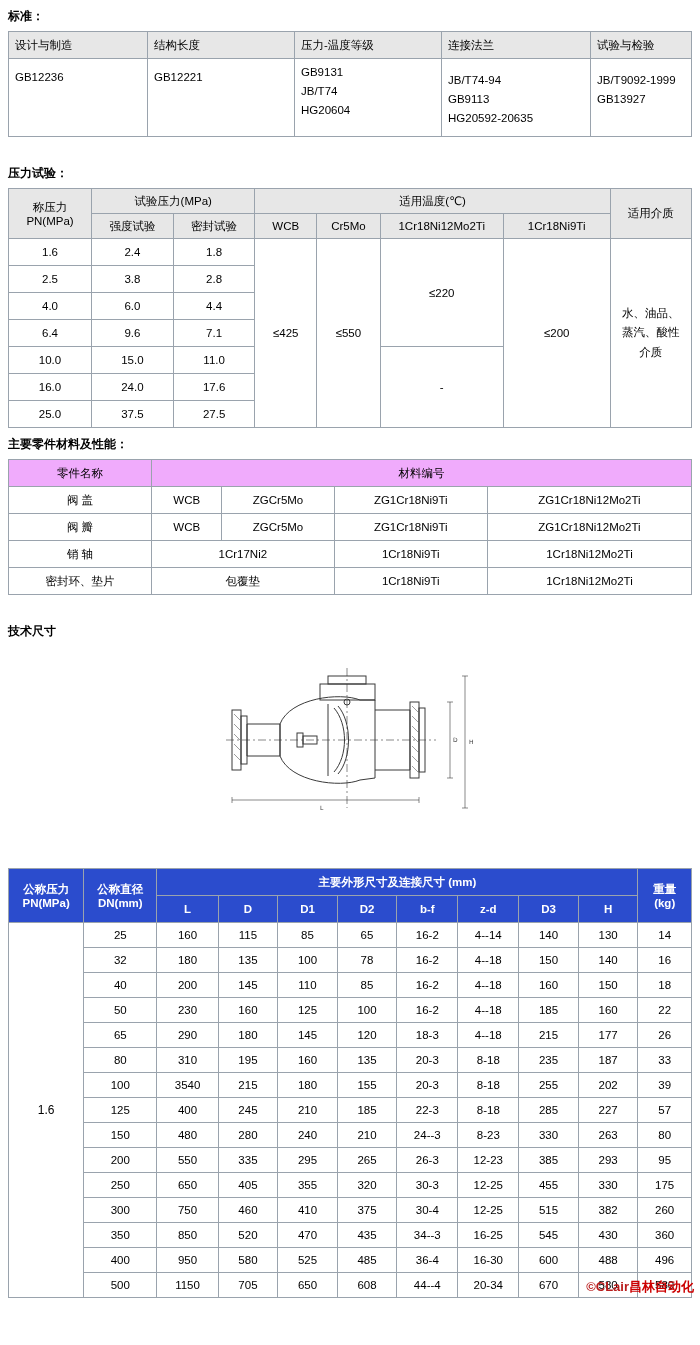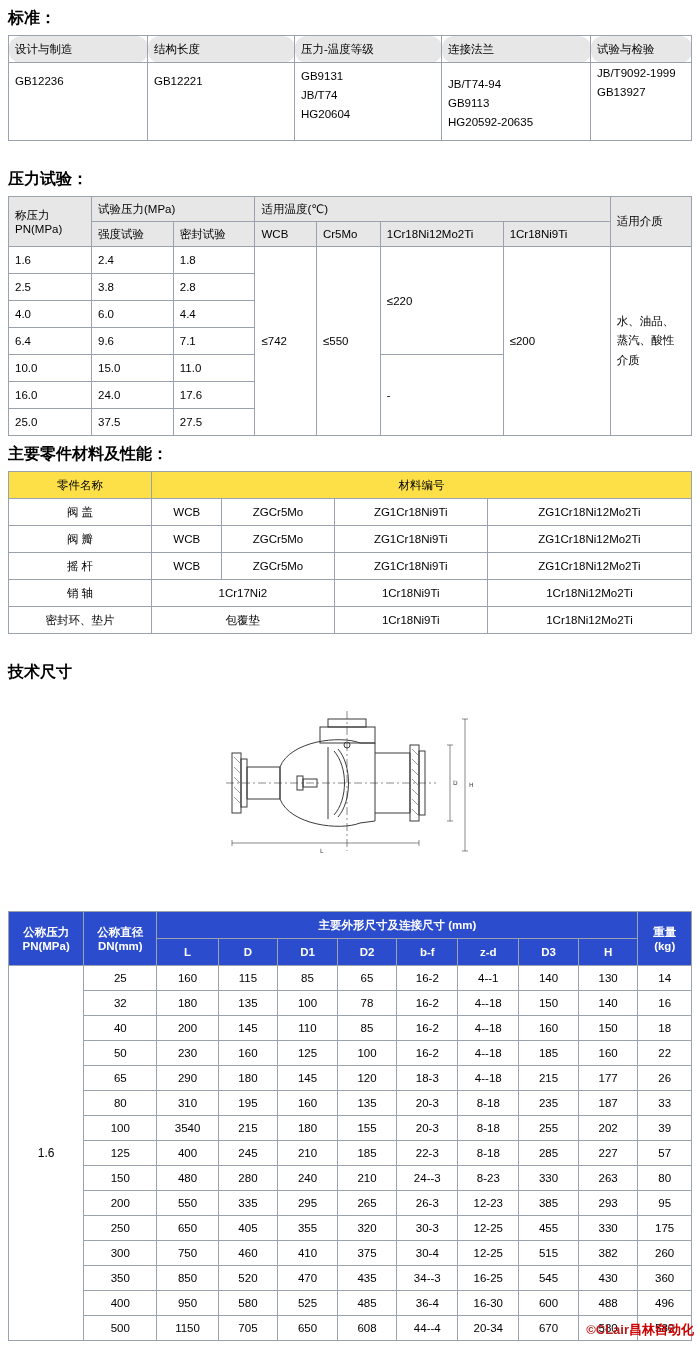--- a/index.html
+++ b/index.html
@@ -13,21 +13,21 @@
     font-size: 12px;
     color: #000000;
   }
   .page {
     position: relative;
     width: 700px;
     padding: 0;
   }
   .section-title {
     font-weight: bold;
-    font-size: 16px;
+    font-size: 12px;
     margin: 0 0 6px 8px;
     color: #000;
   }
   .spacer-lg { height: 28px; }
   .spacer-sm { height: 8px; }
 
   table.grid {
     border-collapse: collapse;
     margin-left: 8px;
     background: #fff;
@@ -35,36 +35,36 @@
   table.grid td, table.grid th {
     border: 1px solid #9aa3ad;
     padding: 3px 6px;
     font-weight: normal;
     font-size: 11.5px;
     vertical-align: middle;
   }
 
   
   #standards-table { width: 684px; }
-  #standards-table td { height: 16px; border-radius: 12px; }
+  #standards-table td { height: 16px; }
   #standards-table tr.head td {
     background: #e7e7e7;
     height: 20px;
   }
   #standards-table td.cell-lines { line-height: 1.65; }
 
   
-  #pressure-table { width: 684px; }
+  #pressure-table { width: 684px; text-align: center; }
   #pressure-table td { background: #fff; }
   #pressure-table td.hd { background: #e7e7e7; height: 18px; }
   #pressure-table td.v { height: 20px; }
 
   
   #material-table { width: 684px; text-align: center; }
-  #material-table td.hd { background: #fde047; height: 20px; }
+  #material-table td.hd { background: #f0abfc; height: 20px; }
   #material-table td { height: 20px; }
 
   
   .drawing-wrap {
     width: 700px;
     text-align: center;
     margin-top: 18px;
   }
   .drawing {
     display: inline-block;
@@ -119,21 +119,21 @@
     </tr>
     <tr>
       <td style="height:62px;vertical-align:top;padding-top:12px">GB12236</td>
       <td style="vertical-align:top;padding-top:12px">GB12221</td>
       <td class="cell-lines" style="vertical-align:top;padding-top:4px;white-space:pre-line">GB9131
 JB/T74
 HG20604</td>
       <td class="cell-lines" style="vertical-align:top;padding-top:12px;white-space:pre-line">JB/T74-94
 GB9113
 HG20592-20635</td>
-      <td class="cell-lines" style="vertical-align:top;padding-top:1px;white-space:pre-line">JB/T9092-1999
+      <td class="cell-lines" style="vertical-align:top;padding-top:12px;white-space:pre-line">JB/T9092-1999
 GB13927</td>
     </tr>
   </tbody>
     </table>
 
   <div class="spacer-lg"></div>
   <div class="section-title">压力试验：</div>
 
   <table class="grid" id="pressure-table">
     <tbody>
@@ -152,21 +152,21 @@
       <td class="hd" style="width:58px">WCB</td>
       <td class="hd" style="width:58px">Cr5Mo</td>
       <td class="hd" style="width:120px">1Cr18Ni12Mo2Ti</td>
       <td class="hd" style="width:110px">1Cr18Ni9Ti</td>
     </tr>
 
     <tr>
       <td class="v">1.6</td>
       <td class="v">2.4</td>
       <td class="v">1.8</td>
-      <td rowspan="7">≤742</td>
+      <td rowspan="7">≤425</td>
       <td rowspan="7">≤550</td>
       <td rowspan="4">≤220</td>
       <td rowspan="7">≤200</td>
       <td rowspan="7" style="line-height:1.7">水、油品、蒸汽、酸性介质</td>
     </tr>
     <tr>
       <td class="v">2.5</td>
       <td class="v">3.8</td>
       <td class="v">2.8</td>
     </tr>
@@ -210,27 +210,20 @@
     </tr>
     <tr>
       <td>阀  盖</td>
       <td>WCB</td>
       <td>ZGCr5Mo</td>
       <td>ZG1Cr18Ni9Ti</td>
       <td>ZG1Cr18Ni12Mo2Ti</td>
     </tr>
     <tr>
       <td>阀  瓣</td>
-      <td>WCB</td>
-      <td>ZGCr5Mo</td>
-      <td>ZG1Cr18Ni9Ti</td>
-      <td>ZG1Cr18Ni12Mo2Ti</td>
-    </tr>
-    <tr>
-      <td>摇  杆</td>
       <td>WCB</td>
       <td>ZGCr5Mo</td>
       <td>ZG1Cr18Ni9Ti</td>
       <td>ZG1Cr18Ni12Mo2Ti</td>
     </tr>
     <tr>
       <td>销  轴</td>
       <td colspan="2">1Cr17Ni2</td>
       <td>1Cr18Ni9Ti</td>
       <td>1Cr18Ni12Mo2Ti</td>
@@ -339,21 +332,21 @@
     </tr>
 
     <tr>
       <td class="pn" rowspan="15">1.6</td>
       <td>25</td>
       <td>160</td>
       <td>115</td>
       <td>85</td>
       <td>65</td>
       <td>16-2</td>
-      <td>4--1</td>
+      <td>4--14</td>
       <td>140</td>
       <td>130</td>
       <td>14</td>
     </tr>
     <tr>
       <td>32</td>
       <td>180</td>
       <td>135</td>
       <td>100</td>
       <td>78</td>

